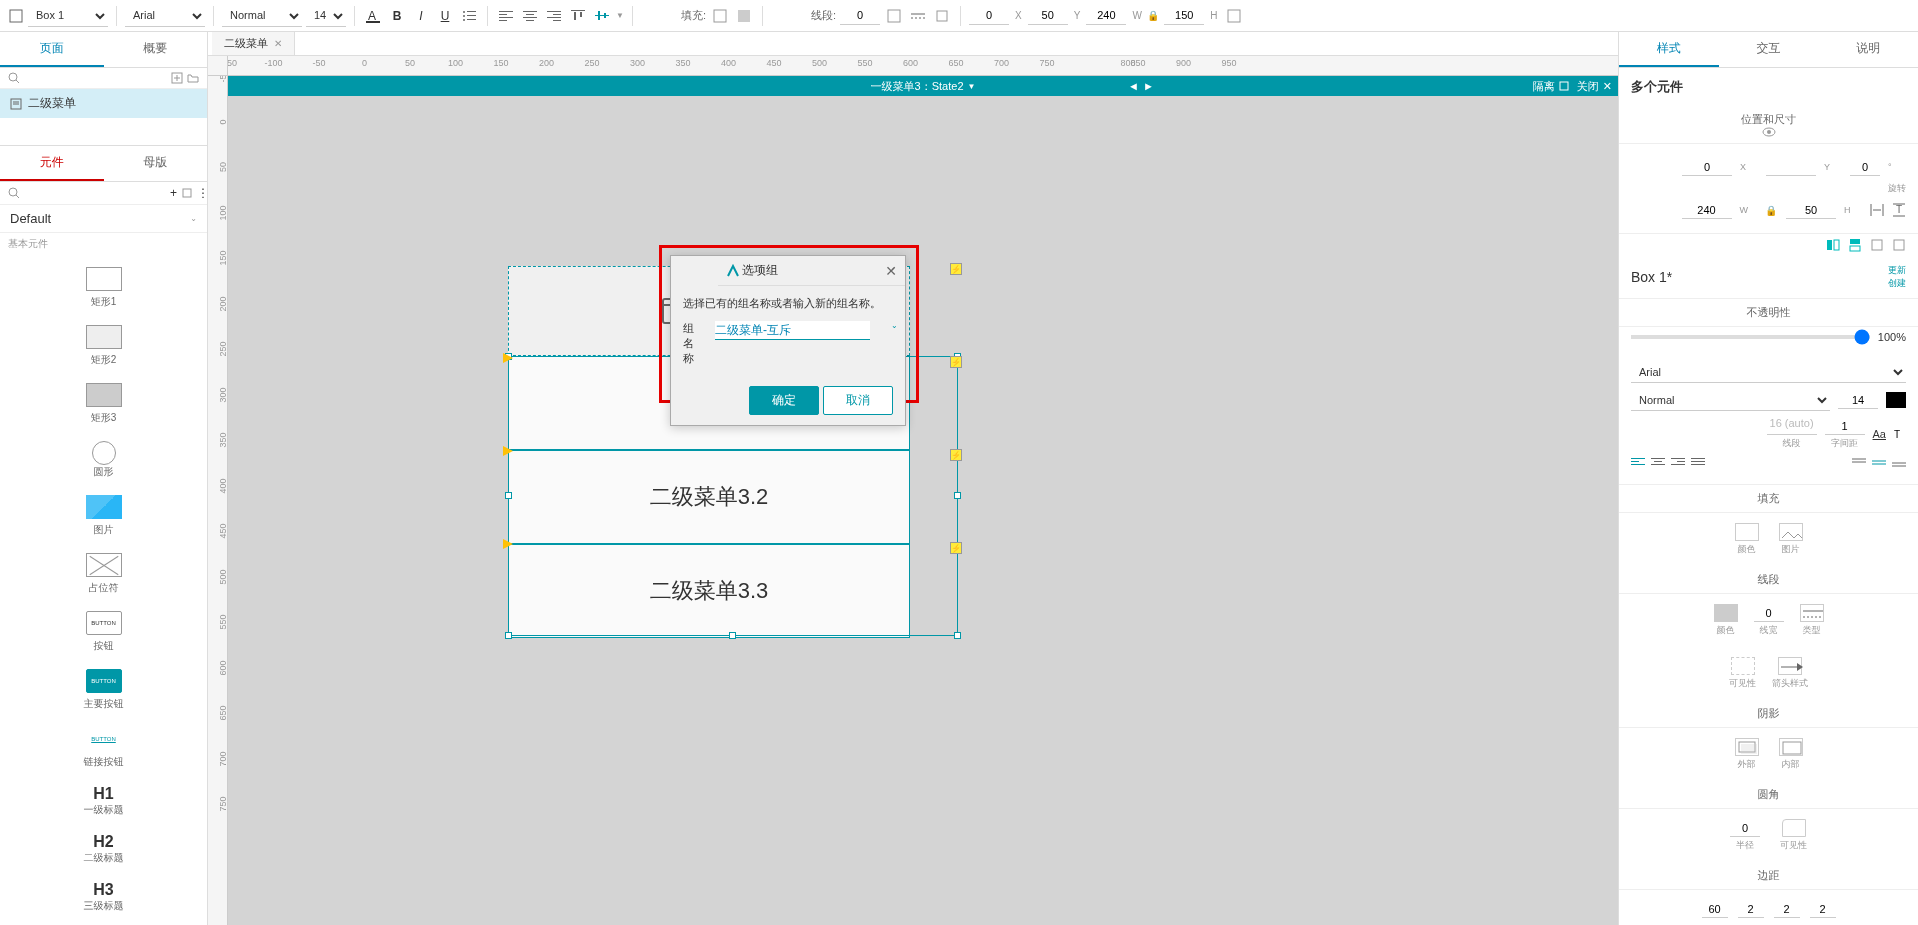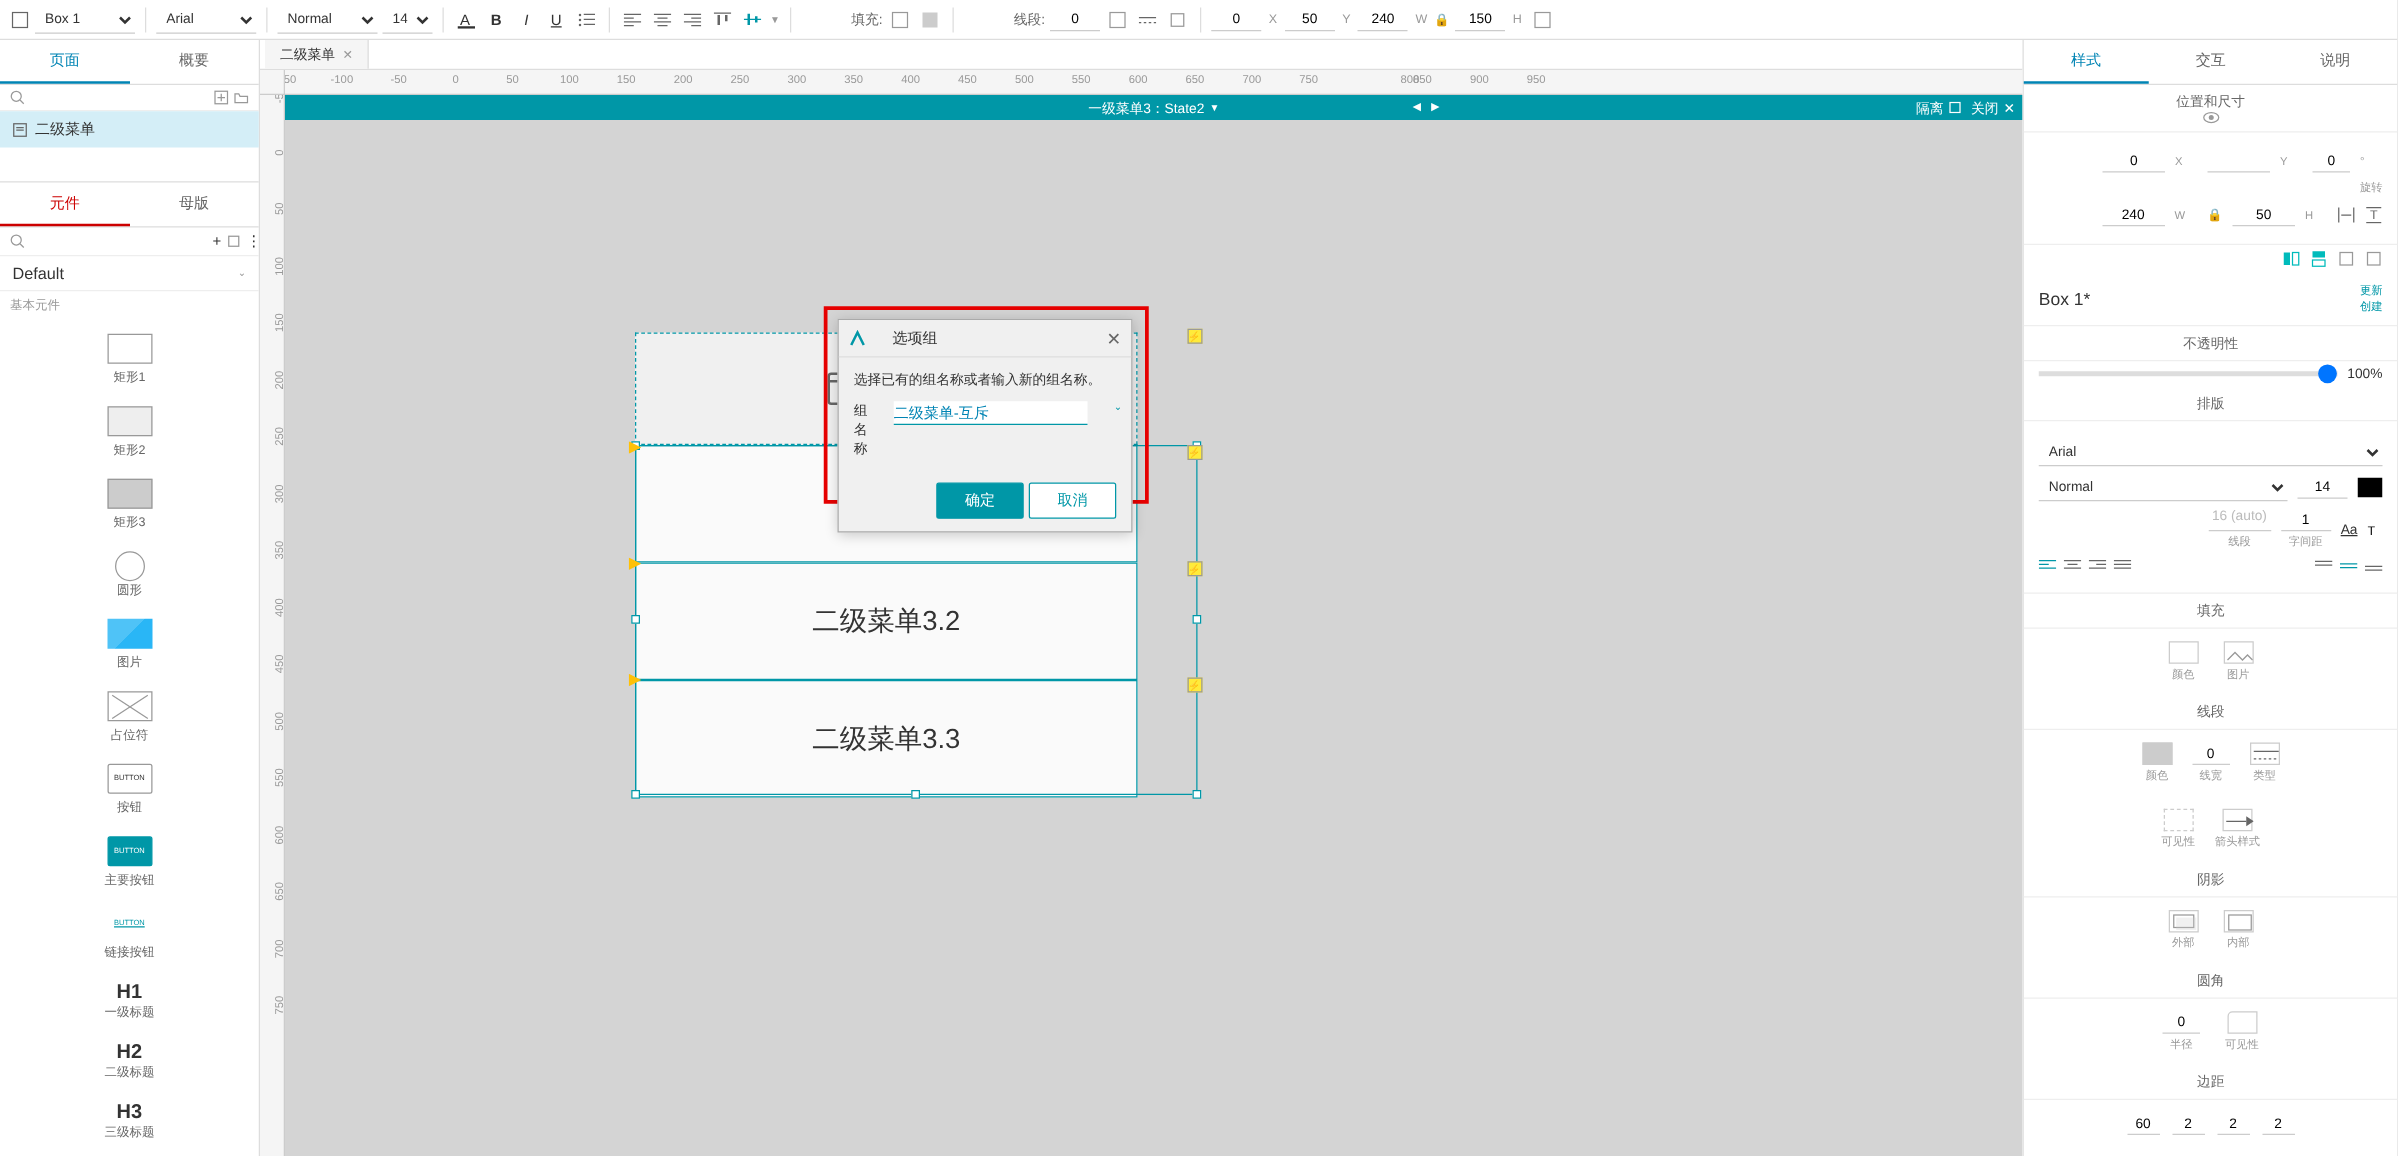--- a/index.html
+++ b/index.html
@@ -80,21 +80,21 @@
     .prop-block { display: flex; flex-direction: column; align-items: center; gap: 2px; }
     .prop-block-icon { width: 24px; height: 18px; border: 1px solid #ccc; }
     .prop-block-label { font-size: 9px; color: #999; }
     .slider-row { display: flex; align-items: center; gap: 8px; padding: 4px 12px; }
     .slider { flex: 1; -webkit-appearance: none; height: 4px; background: #ddd; }
     .align-icons { display: flex; gap: 6px; }
     
     
     .dialog-highlight { position: absolute; top: 245px; left: 659px; width: 260px; height: 158px; border: 3px solid #e60000; z-index: 100; pointer-events: none; }
     .dialog { position: absolute; top: 255px; left: 670px; width: 236px; background: #f0f0f0; border: 1px solid #aaa; box-shadow: 0 2px 10px rgba(0,0,0,0.2); z-index: 101; }
-    .dialog-titlebar { display: flex; align-items: center; padding: 6px 8px; gap: 21px; border-bottom: 1px solid #ddd; }
+    .dialog-titlebar { display: flex; align-items: center; padding: 6px 8px; gap: 2px; border-bottom: 1px solid #ddd; margin-left: 47px; }
     .dialog-title { flex: 1; font-size: 12px; }
     .dialog-close { cursor: pointer; font-size: 14px; color: #666; }
     .dialog-body { padding: 10px 12px; }
     .dialog-text { font-size: 11px; margin-bottom: 10px; }
     .dialog-field { display: flex; align-items: flex-start; gap: 21px; }
     .dialog-field-label { font-size: 11px; }
     .dialog-field-input { flex: 1; border: none; border-bottom: 1px solid #0097a7; font-size: 12px; padding: 2px 0; color: #0084b4; }
     .dialog-buttons { display: flex; gap: 4px; justify-content: flex-end; padding: 10px 12px; }
     .dialog-btn { padding: 5px 22px; font-size: 12px; cursor: pointer; border: 1px solid #0097a7; border-radius: 2px; }
     .dialog-btn.primary { background: #0097a7; color: white; }
@@ -481,20 +481,21 @@
         </svg>
     </div>
   </div>
 
   <div class="right-sidebar">
     <div class="right-tabs">
       <div class="right-tab active">样式</div>
       <div class="right-tab">交互</div>
       <div class="right-tab">说明</div>
     </div>
+    <div class="right-section-title">多个元件</div>
 
     <div class="section-collapse">
       <span>位置和尺寸</span>
       <span>
           <svg width="14" height="10">
             <ellipse cx="7" cy="5" rx="6" ry="4" fill="none" stroke="#999"></ellipse>
             <circle cx="7" cy="5" r="2" fill="#999"></circle>
           </svg>
         </span>
     </div>
@@ -566,23 +567,20 @@
     </div>
 
     <div class="section-collapse">
         <span>不透明性</span>
       </div>
     <div class="slider-row">
       <input type="range" class="slider" min="0" max="100" value="100" style="">
       <span>100%</span>
     </div>
 
-    <div class="section-collapse">
-        <span>排版</span>
-      </div>
     <div class="right-section">
       <div class="prop-row">
           <select class="toolbar-select" style="width:100%"><option>Arial</option></select>
         </div>
       <div class="prop-row">
         <select class="toolbar-select" style="flex:1"><option>Normal</option></select>
         <input class="prop-input" style="width: 40px;" value="14">
         <span>
             <svg width="20" height="16">
               <rect width="20" height="16" fill="#000"></rect>

